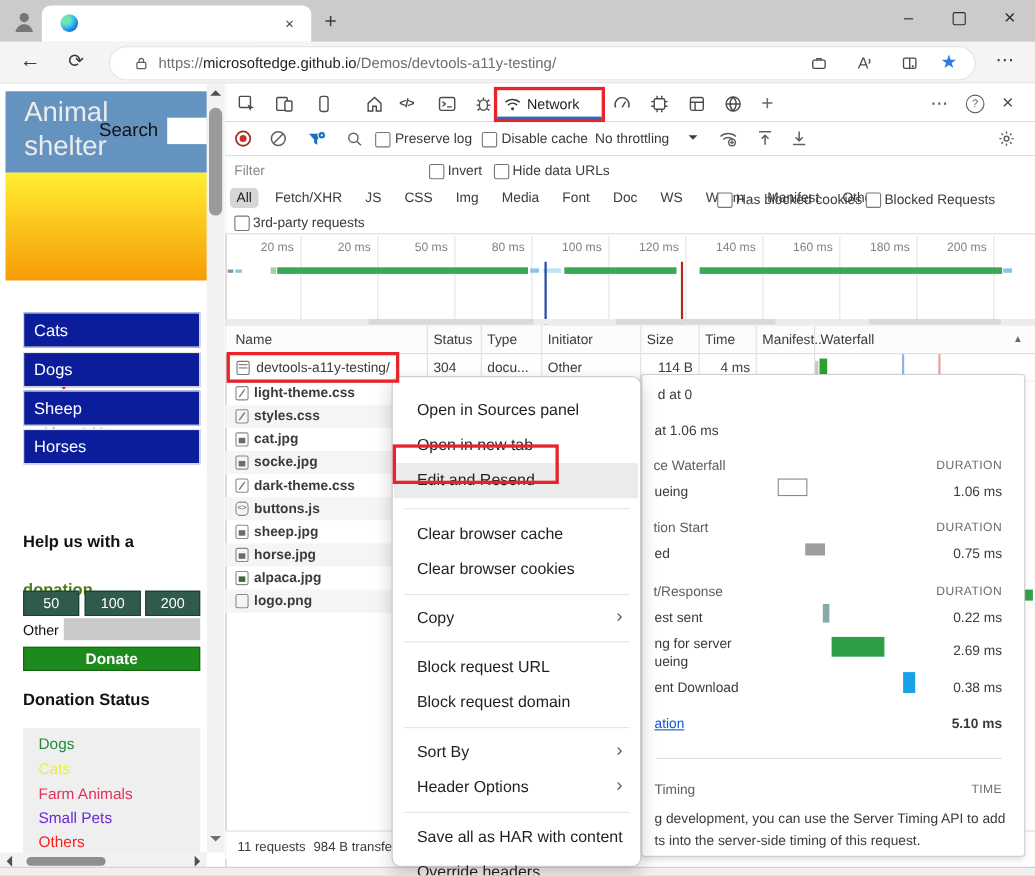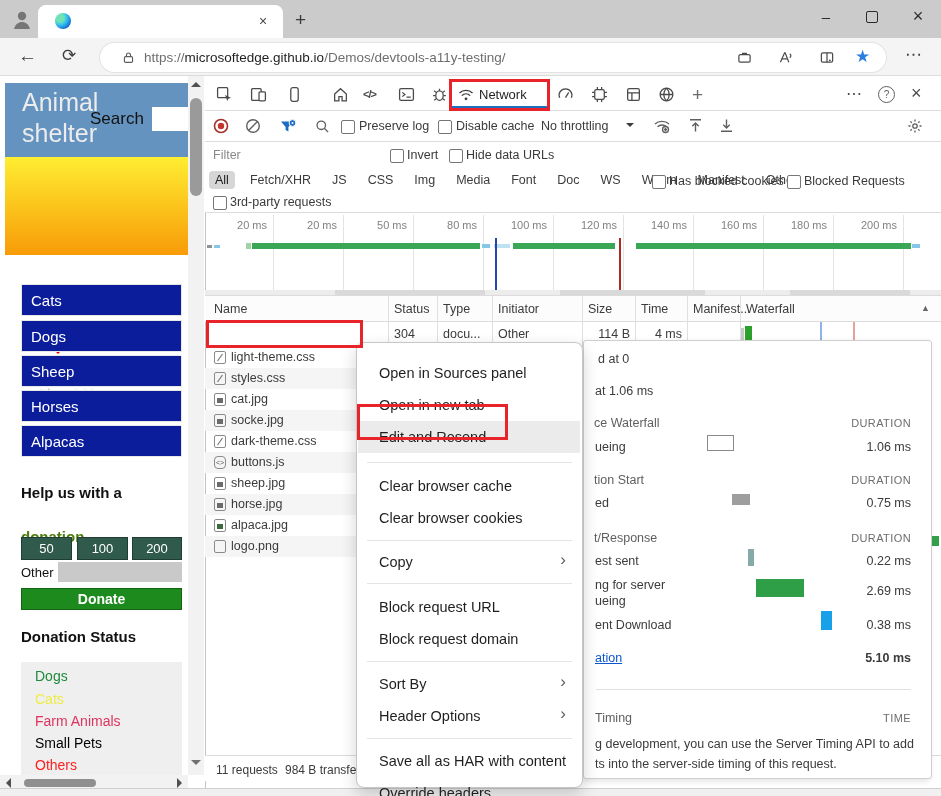--- a/index.html
+++ b/index.html
@@ -43,21 +43,21 @@
   .cb{position:absolute;width:12px;height:12px;border:1px solid #767676;border-radius:2px;background:#fff;}
   .pill{font-size:12.5px;color:#3b3b3b;padding:2px 6px;border-radius:4px;}
   .pill.sel{background:#d6d6d6;color:#202020;}
   .gline{position:absolute;top:215px;width:1px;height:78px;background:#e3e3e3;}
   .ticklab{position:absolute;top:219px;width:60px;text-align:right;font-size:11px;color:#828282;}
   .wbar{position:absolute;}
   .colsep{position:absolute;top:296px;width:1px;height:51px;background:#e0e0e0;}
   .hdrlab{position:absolute;top:302px;font-size:12.5px;color:#3b3b3b;}
   .cellv{position:absolute;top:327px;font-size:12.5px;color:#3b3b3b;}
   .reqrow{position:absolute;left:205px;width:725px;height:21px;}
-  .reqname{position:absolute;left:26px;top:3px;font-size:12.5px;color:#3b3b3b;white-space:nowrap;}
+  .reqname{position:absolute;left:26px;top:3px;font-size:12.5px;color:#3b3b3b;white-space:nowrap;font-weight:bold;}
   .ficon{position:absolute;left:9px;top:4px;width:12px;height:13px;border:1px solid #8a8a8a;border-radius:2px;box-sizing:border-box;}
   
   .popup{left:583px;top:340px;width:347px;height:437px;background:#fff;border:1px solid #cfcfcf;border-radius:3px;
          box-shadow:-2px 2px 6px rgba(0,0,0,.12);}
   .pp-sec{position:absolute;font-size:12.5px;color:#5f5f5f;}
   .pp-lab{position:absolute;font-size:12.5px;color:#3b3b3b;}
   .pp-val{position:absolute;width:90px;text-align:right;font-size:12.5px;color:#3b3b3b;}
   .pp-dur{position:absolute;width:110px;text-align:right;font-size:11px;color:#6d6d6d;letter-spacing:.4px;}
   
   .menu{left:356px;top:342px;width:225px;height:444px;background:#fff;border:1px solid #c6c6c6;border-radius:8px;
@@ -144,39 +144,38 @@
     <div class="navlink" style="left:88px;top:168px;">Adopt a Pet</div>
     <div class="navlink" style="left:32px;top:199px;">Donate</div>
     <div class="navlink" style="left:103px;top:199px;">Jobs</div>
     <div class="navlink" style="left:29px;top:228px;">About Us</div>
   </div>
 
   <div class="animalbtn" style="top:284px;">Cats</div>
   <div class="animalbtn" style="top:320px;">Dogs</div>
   <div class="animalbtn" style="top:390px;">Horses</div>
   <div class="animalbtn" style="top:355px;">Sheep</div>
-  <div class="animalbtn" style="top:425px;">Alpacas</div>
 
   <div class="t" style="left:21px;top:484px;font-size:15px;font-weight:bold;color:#111;">Help us with a</div>
   <div class="t" style="left:21px;top:528px;font-size:15px;font-weight:bold;color:#4d7c0f;">donation</div>
 
   <div class="amtbtn" style="left:21px;">50</div>
   <div class="amtbtn" style="left:77px;">100</div>
   <div class="amtbtn" style="left:132px;width:50px;">200</div>
 
   <div class="t" style="left:21px;top:565px;font-size:13px;color:#111;">Other</div>
   <div class="abs" style="left:58px;top:562px;width:124px;height:20px;background:#c9c9c9;"></div>
   <div class="donatebtn">Donate</div>
 
   <div class="t" style="left:21px;top:628px;font-size:15px;font-weight:bold;color:#111;">Donation Status</div>
   <div class="abs statusbox">
     <div class="statusitem" style="top: 6px; color: rgb(31, 138, 59);">Dogs</div>
     <div class="statusitem" style="top: 29px; color: rgb(238, 236, 69);">Cats</div>
     <div class="statusitem" style="top: 51px; color: rgb(224, 50, 94);">Farm Animals</div>
-    <div class="statusitem" style="top: 73px; color: #000000;">Small Pets</div>
+    <div class="statusitem" style="top: 73px; color: #6d28d9;">Small Pets</div>
     <div class="statusitem" style="top: 95px; color: rgb(251, 31, 31);">Others</div>
   </div>
 
   <div class="abs sb-track-v"></div>
   <div class="tri" style="left:191px;top:82px;border:5px solid transparent;border-bottom-color:#505050;border-top-width:0;"></div>
   <div class="abs sb-thumb-v"></div>
   <div class="tri" style="left:191px;top:760px;border:5px solid transparent;border-top-color:#707070;border-bottom-width:0;"></div>
   <div class="abs sb-track-h"></div>
   <div class="tri" style="left:6px;top:778px;border:5px solid transparent;border-right-color:#505050;border-left-width:0;"></div>
   <div class="abs sb-thumb-h"></div>
@@ -396,20 +395,27 @@
   <div class="hdrlab" style="left:746px;">Waterfall</div>
   <div class="t" style="left:921px;top:303px;font-size:9px;color:#666;">▲</div>
   <div class="colsep" style="left:388px;"></div>
   <div class="colsep" style="left:437px;"></div>
   <div class="colsep" style="left:492px;"></div>
   <div class="colsep" style="left:582px;"></div>
   <div class="colsep" style="left:635px;"></div>
   <div class="colsep" style="left:687px;"></div>
   <div class="colsep" style="left:740px;"></div>
 
+  <div class="abs" style="left:205px;top:322px;width:736px;height:25px;border-bottom:1px solid #ededed;box-sizing:border-box;">
+    <div class="abs" style="left:10px;top:6px;width:12px;height:13px;border:1px solid #777;border-radius:2px;box-sizing:border-box;">
+      <div style="margin:2px 1px 0;height:1px;background:#777;"></div>
+        <div style="margin:2px 1px 0;height:1px;background:#777;"></div>
+    </div>
+    <div class="t" style="left:28px;top:5px;font-size:12.5px;color:#3b3b3b;">devtools-a11y-testing/</div>
+  </div>
   <div class="cellv" style="left:394px;">304</div>
   <div class="cellv" style="left:443px;">docu...</div>
   <div class="cellv" style="left:498px;">Other</div>
   <div class="cellv" style="left:540px;width:90px;text-align:right;">114 B</div>
   <div class="cellv" style="left:592px;width:90px;text-align:right;">4 ms</div>
   <div class="wbar" style="left:741px;top:328px;width:3px;height:12px;background:#c9c9c9;"></div>
   <div class="wbar" style="left:745px;top:326px;width:7px;height:15px;background:#2ba02b;"></div>
   <div class="wbar" style="left:820px;top:322px;width:2px;height:25px;background:#8fb2e8;"></div>
   <div class="wbar" style="left:853px;top:322px;width:2px;height:25px;background:#e8a09a;"></div>
 

